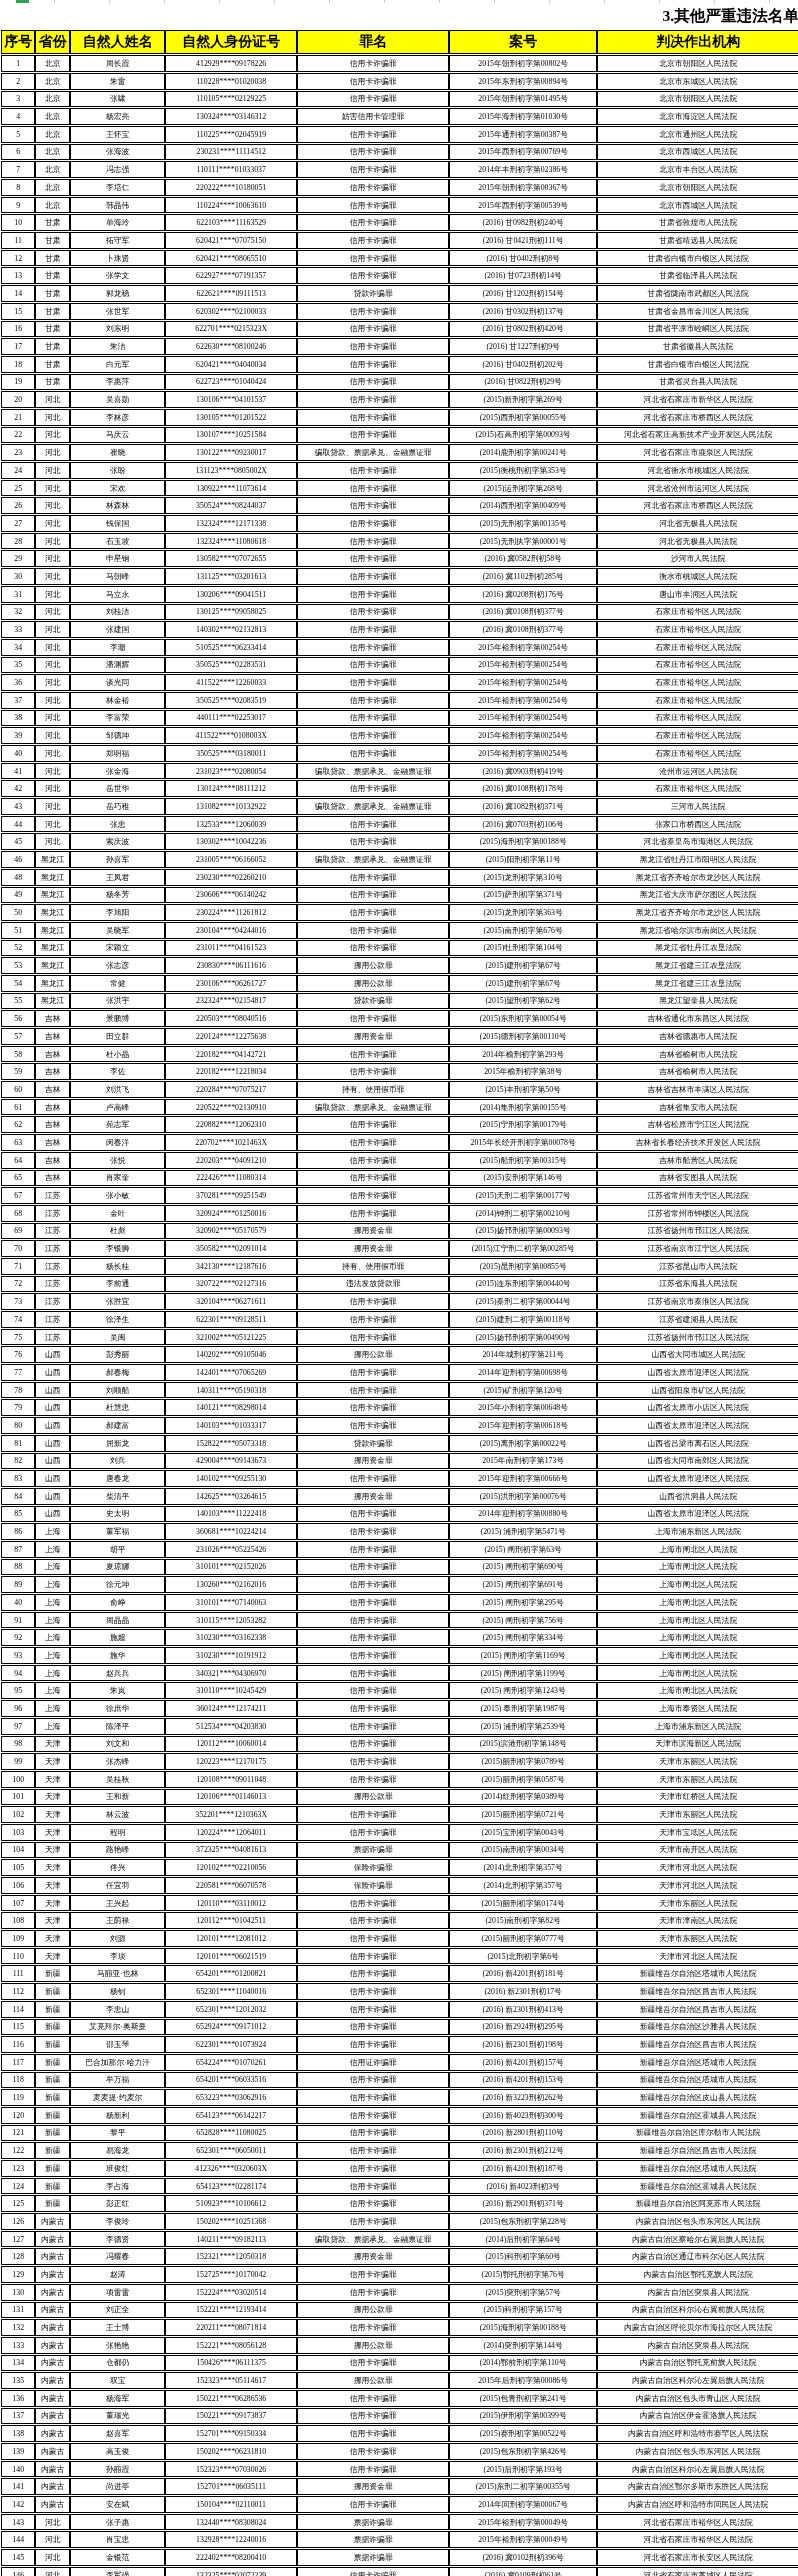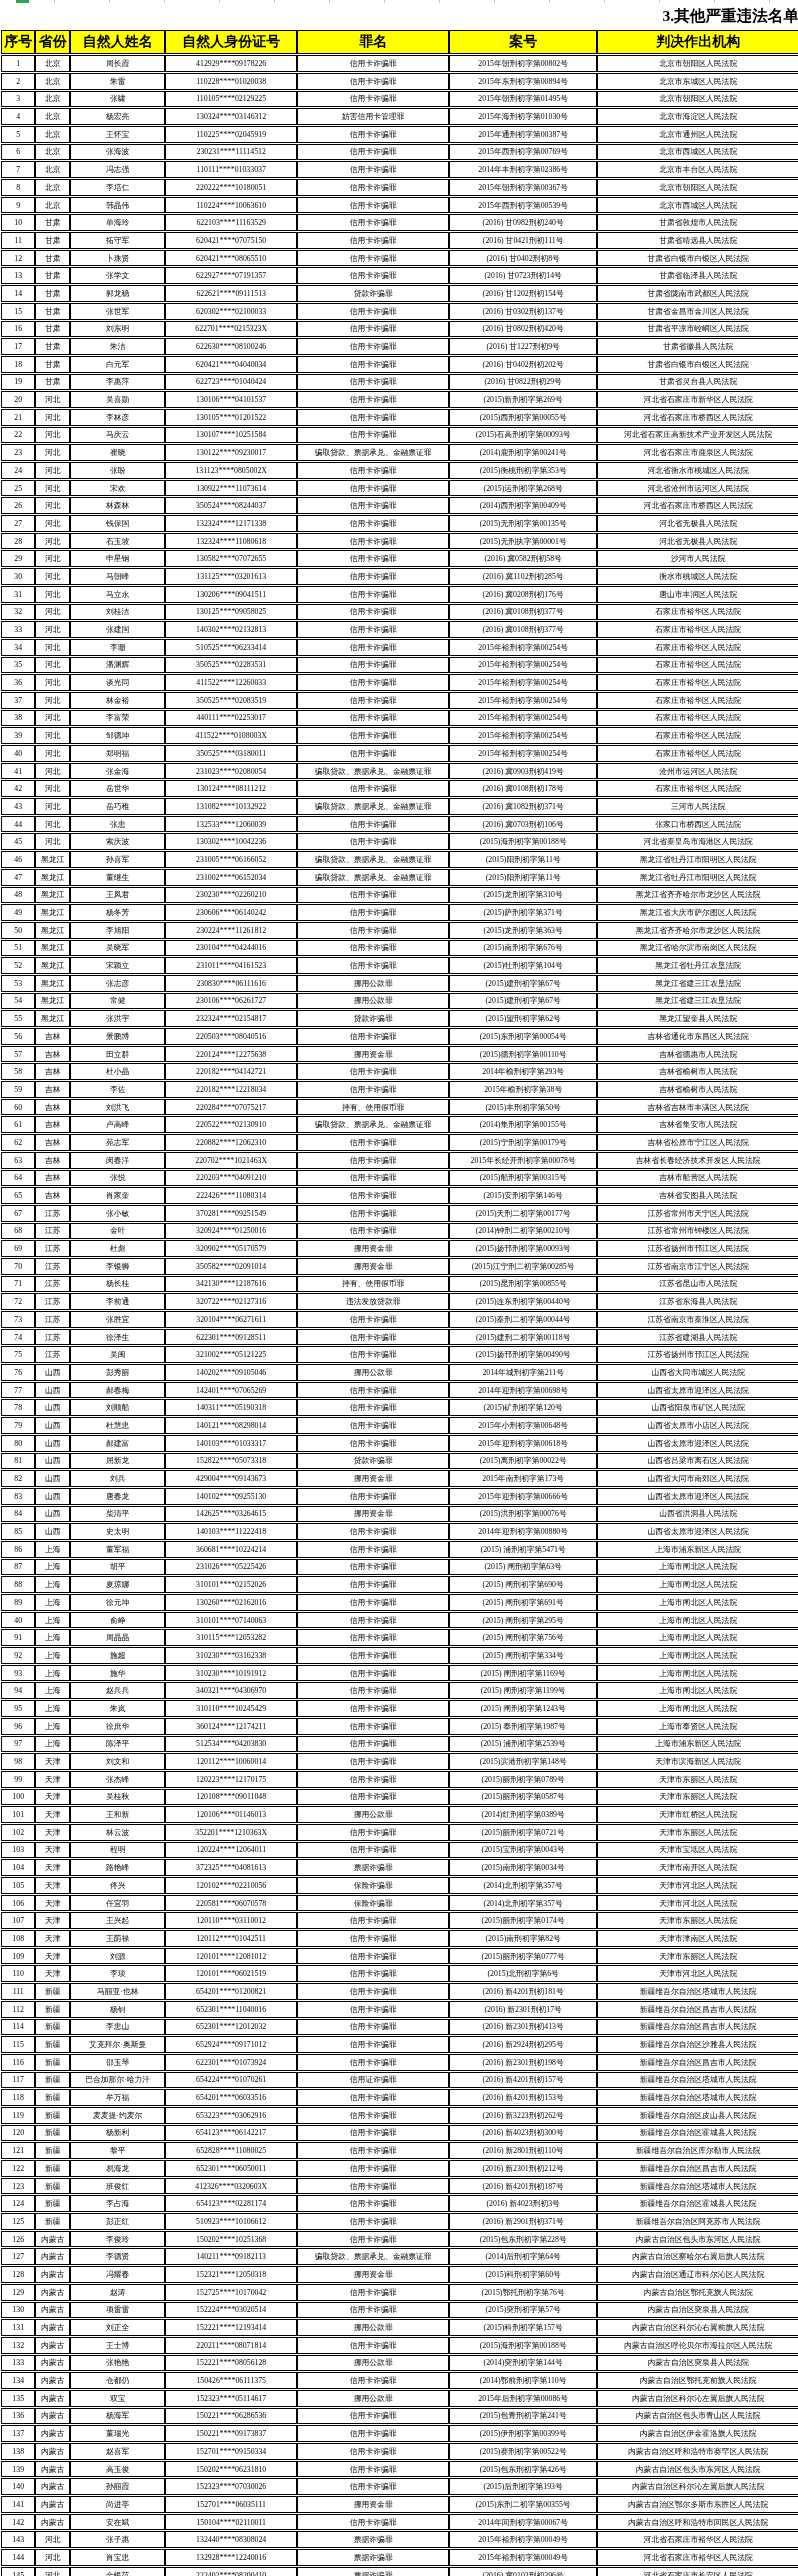--- a/index.html
+++ b/index.html
@@ -485,29 +485,20 @@
       <tr>
         <td>46</td>
         <td>黑龙江</td>
         <td>孙喜军</td>
         <td>231005****06166052</td>
         <td>骗取贷款、票据承兑、金融票证罪</td>
         <td>(2015)阳刑初字第11号</td>
         <td>黑龙江省牡丹江市阳明区人民法院</td>
       </tr>
       <tr>
-        <td>47</td>
-        <td>黑龙江</td>
-        <td>董继生</td>
-        <td>231002****06152034</td>
-        <td>骗取贷款、票据承兑、金融票证罪</td>
-        <td>(2015)阳刑初字第11号</td>
-        <td>黑龙江省牡丹江市阳明区人民法院</td>
-      </tr>
-      <tr>
         <td>48</td>
         <td>黑龙江</td>
         <td>王凤君</td>
         <td>230230****02260210</td>
         <td>信用卡诈骗罪</td>
         <td>(2015)龙刑初字第310号</td>
         <td>黑龙江省齐齐哈尔市龙沙区人民法院</td>
       </tr>
       <tr>
         <td>49</td>

